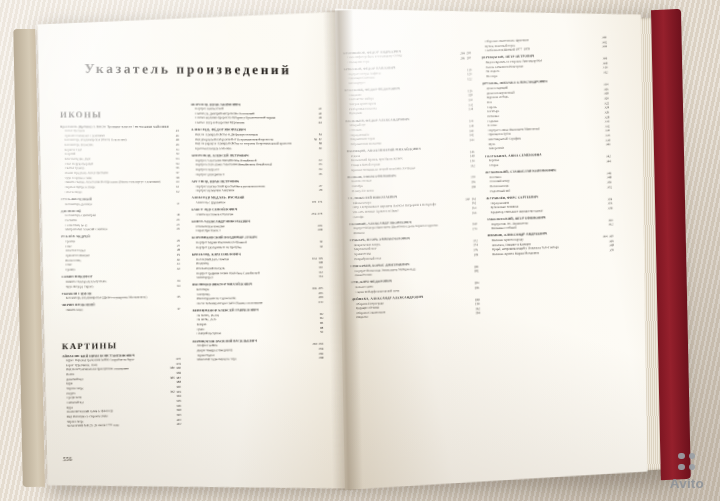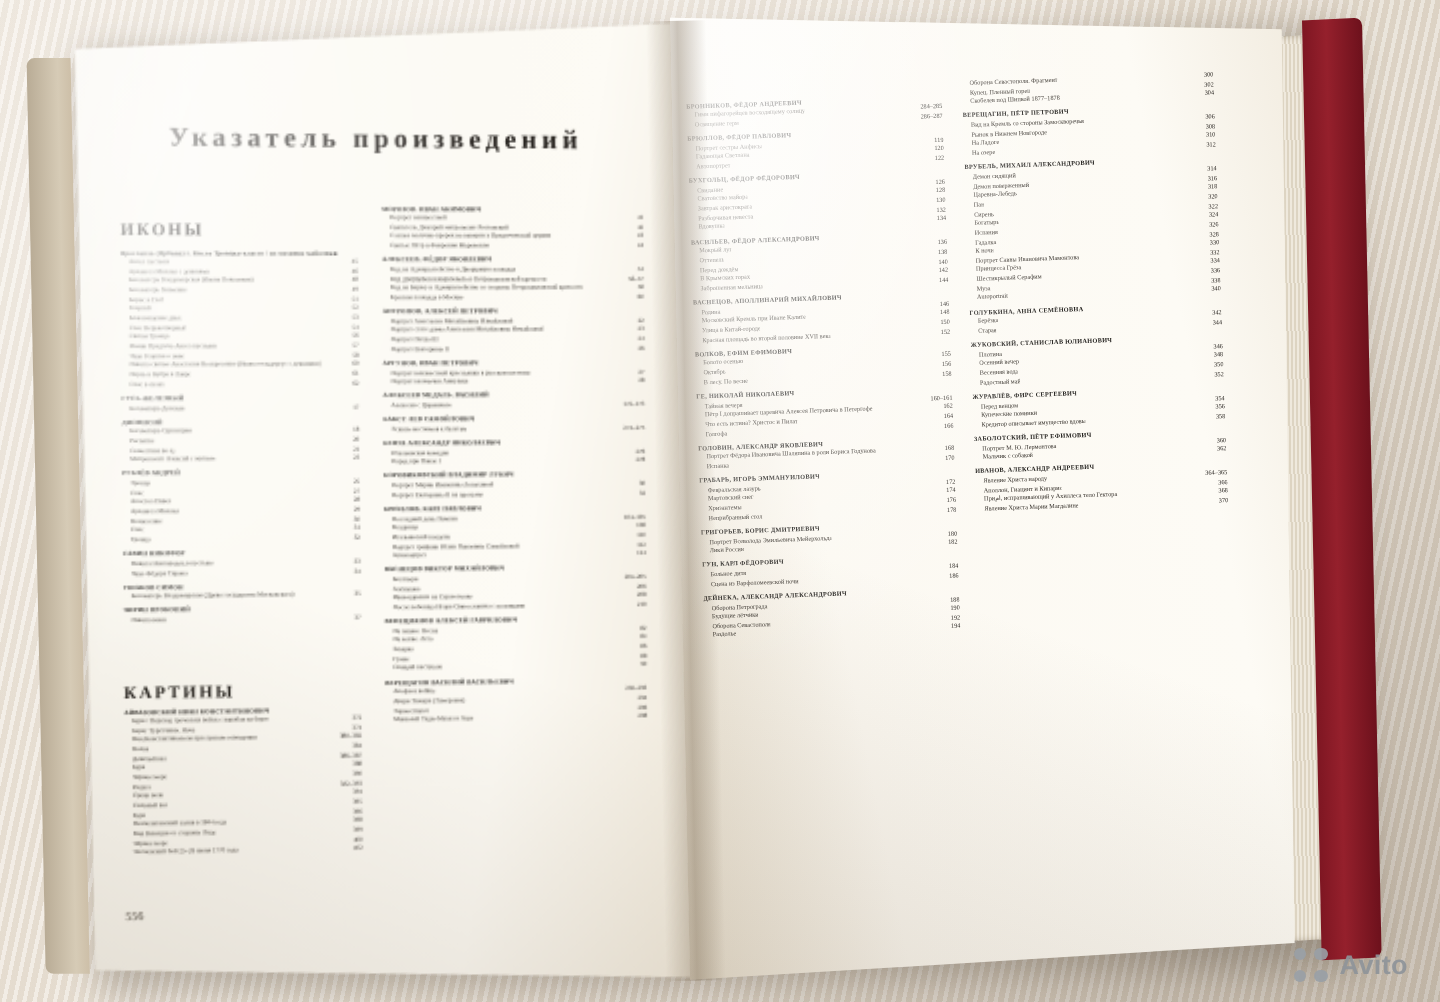--- a/index.html
+++ b/index.html
@@ -214,20 +214,21 @@
 
   
   .watermark {
     position: absolute;
     right: 16px;
     bottom: 10px;
     display: flex;
     align-items: center;
     gap: 6px;
     opacity: 0.92;
+    flex-direction: column;
   }
   .wm-mark {
     width: 17px; height: 17px;
     position: relative;
   }
   .wm-dot {
     position: absolute;
     width: 6.4px; height: 6.4px;
     border-radius: 50%;
     background: #9aa0a6;

